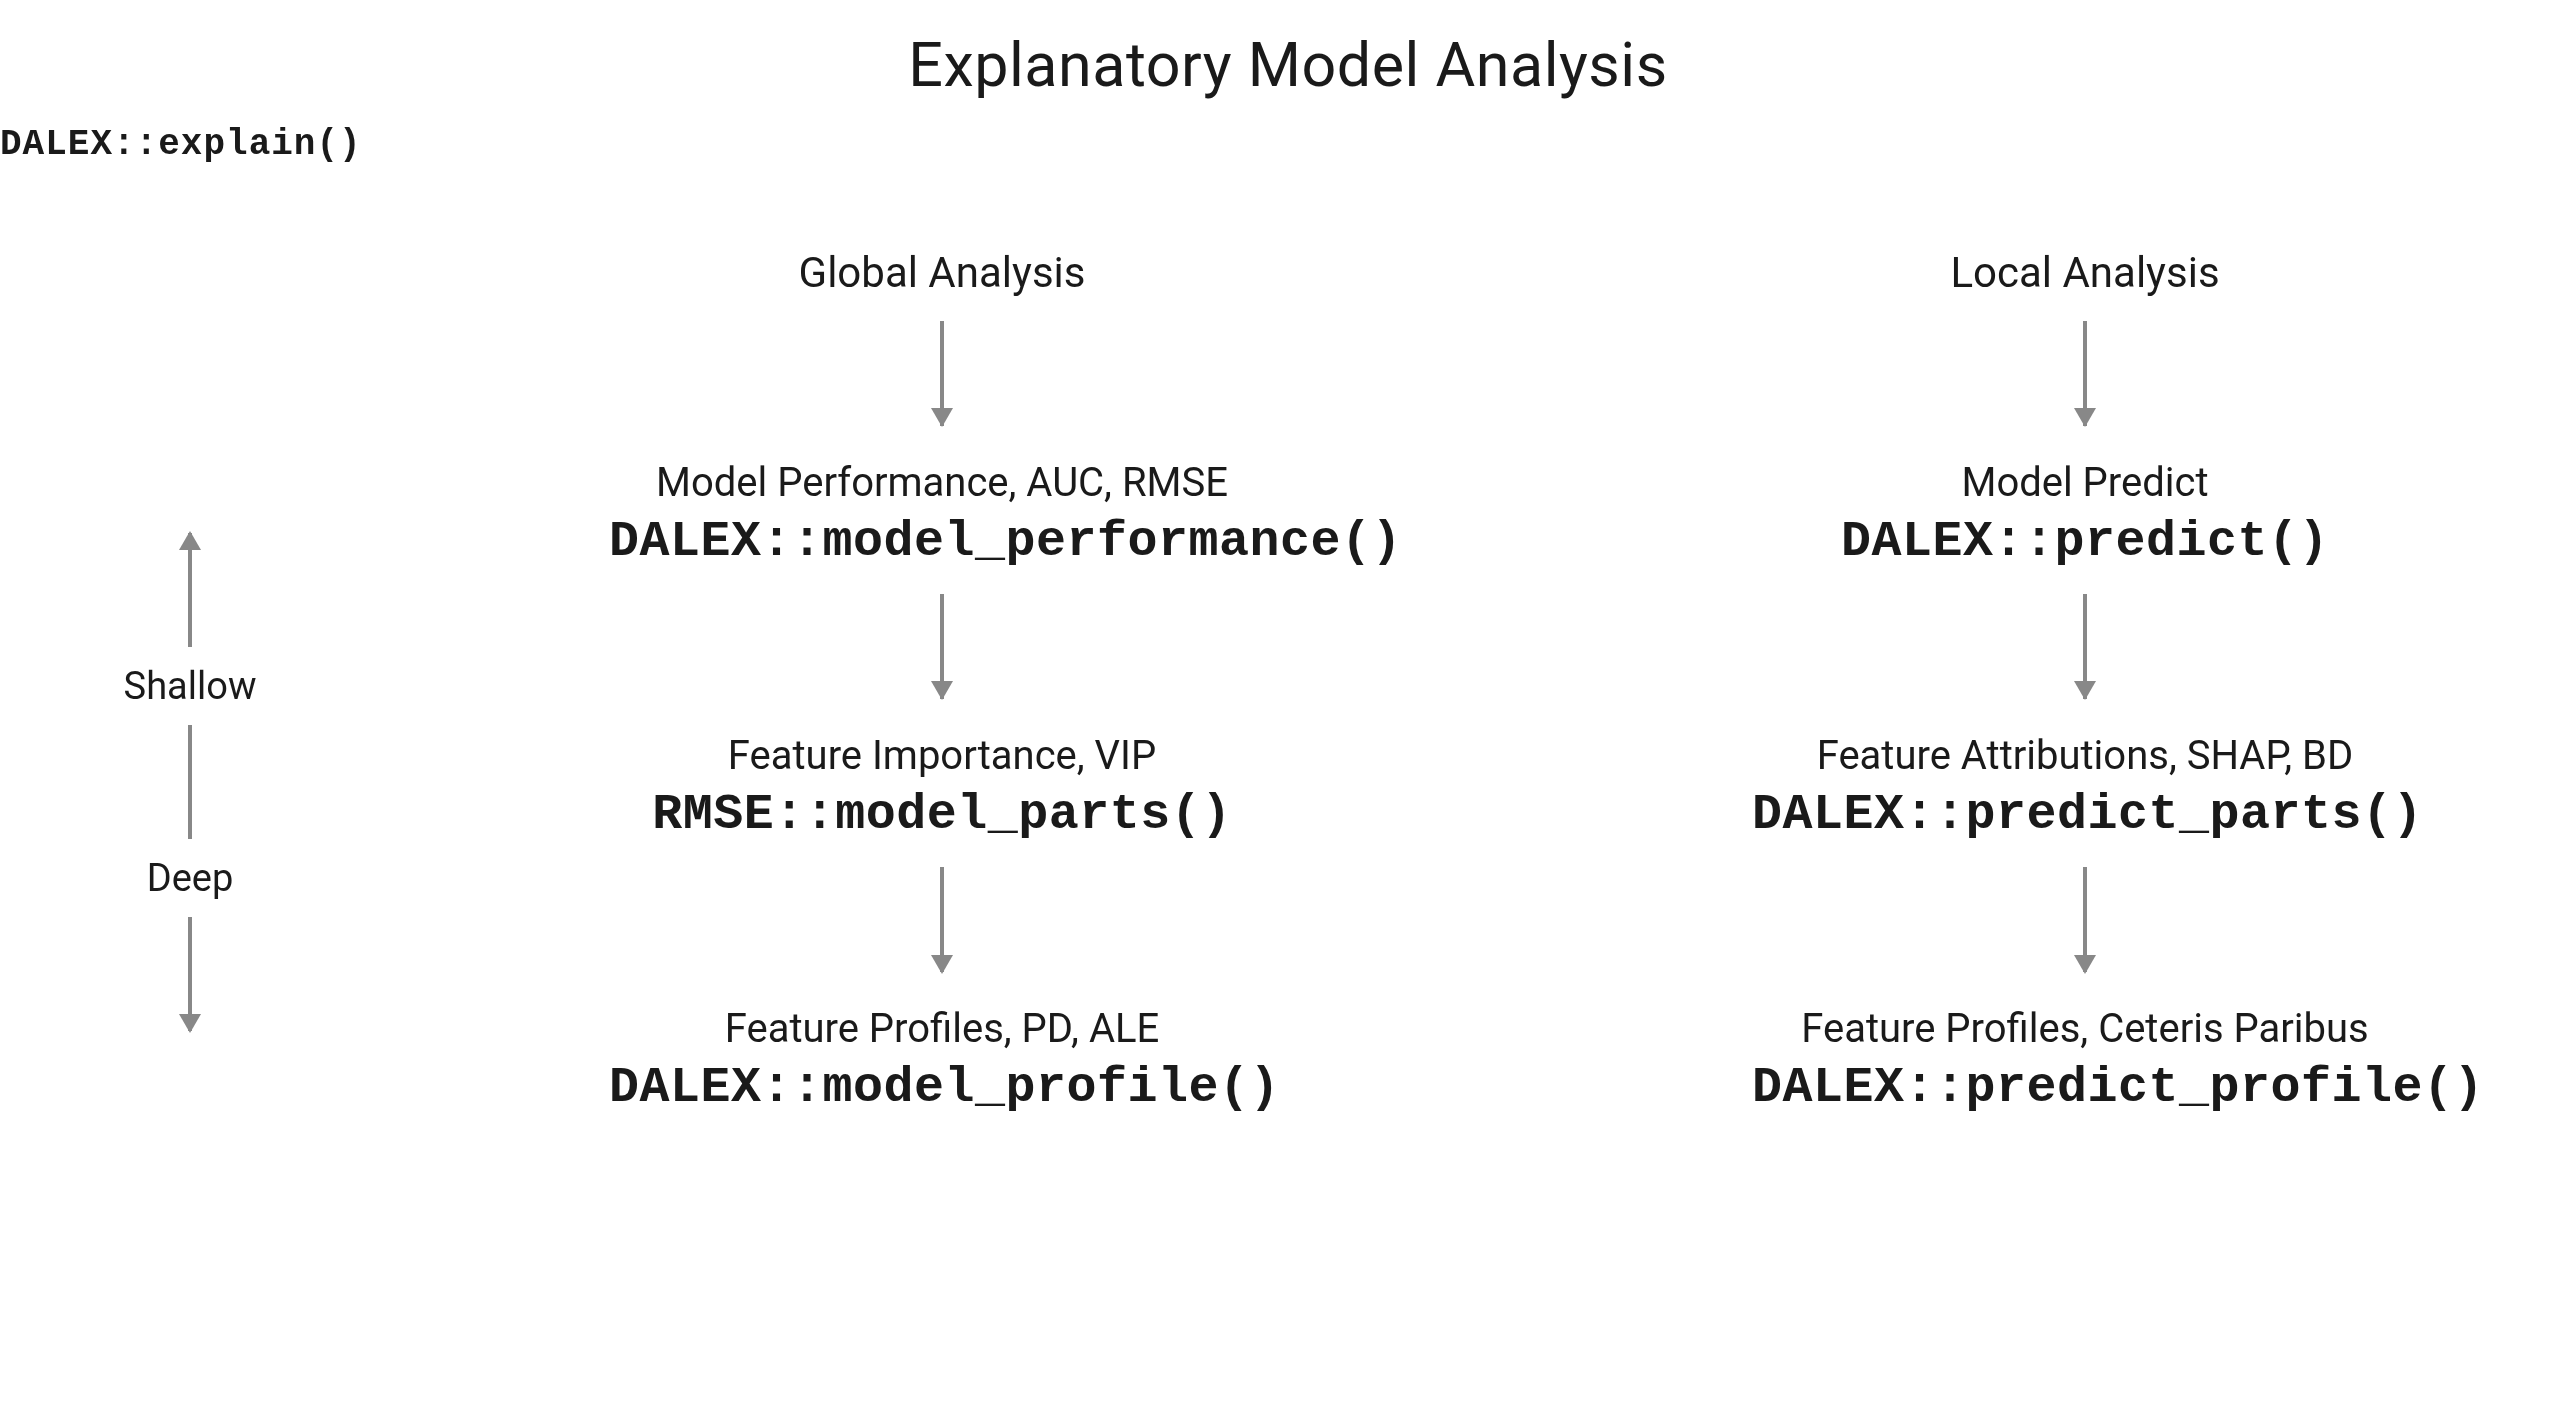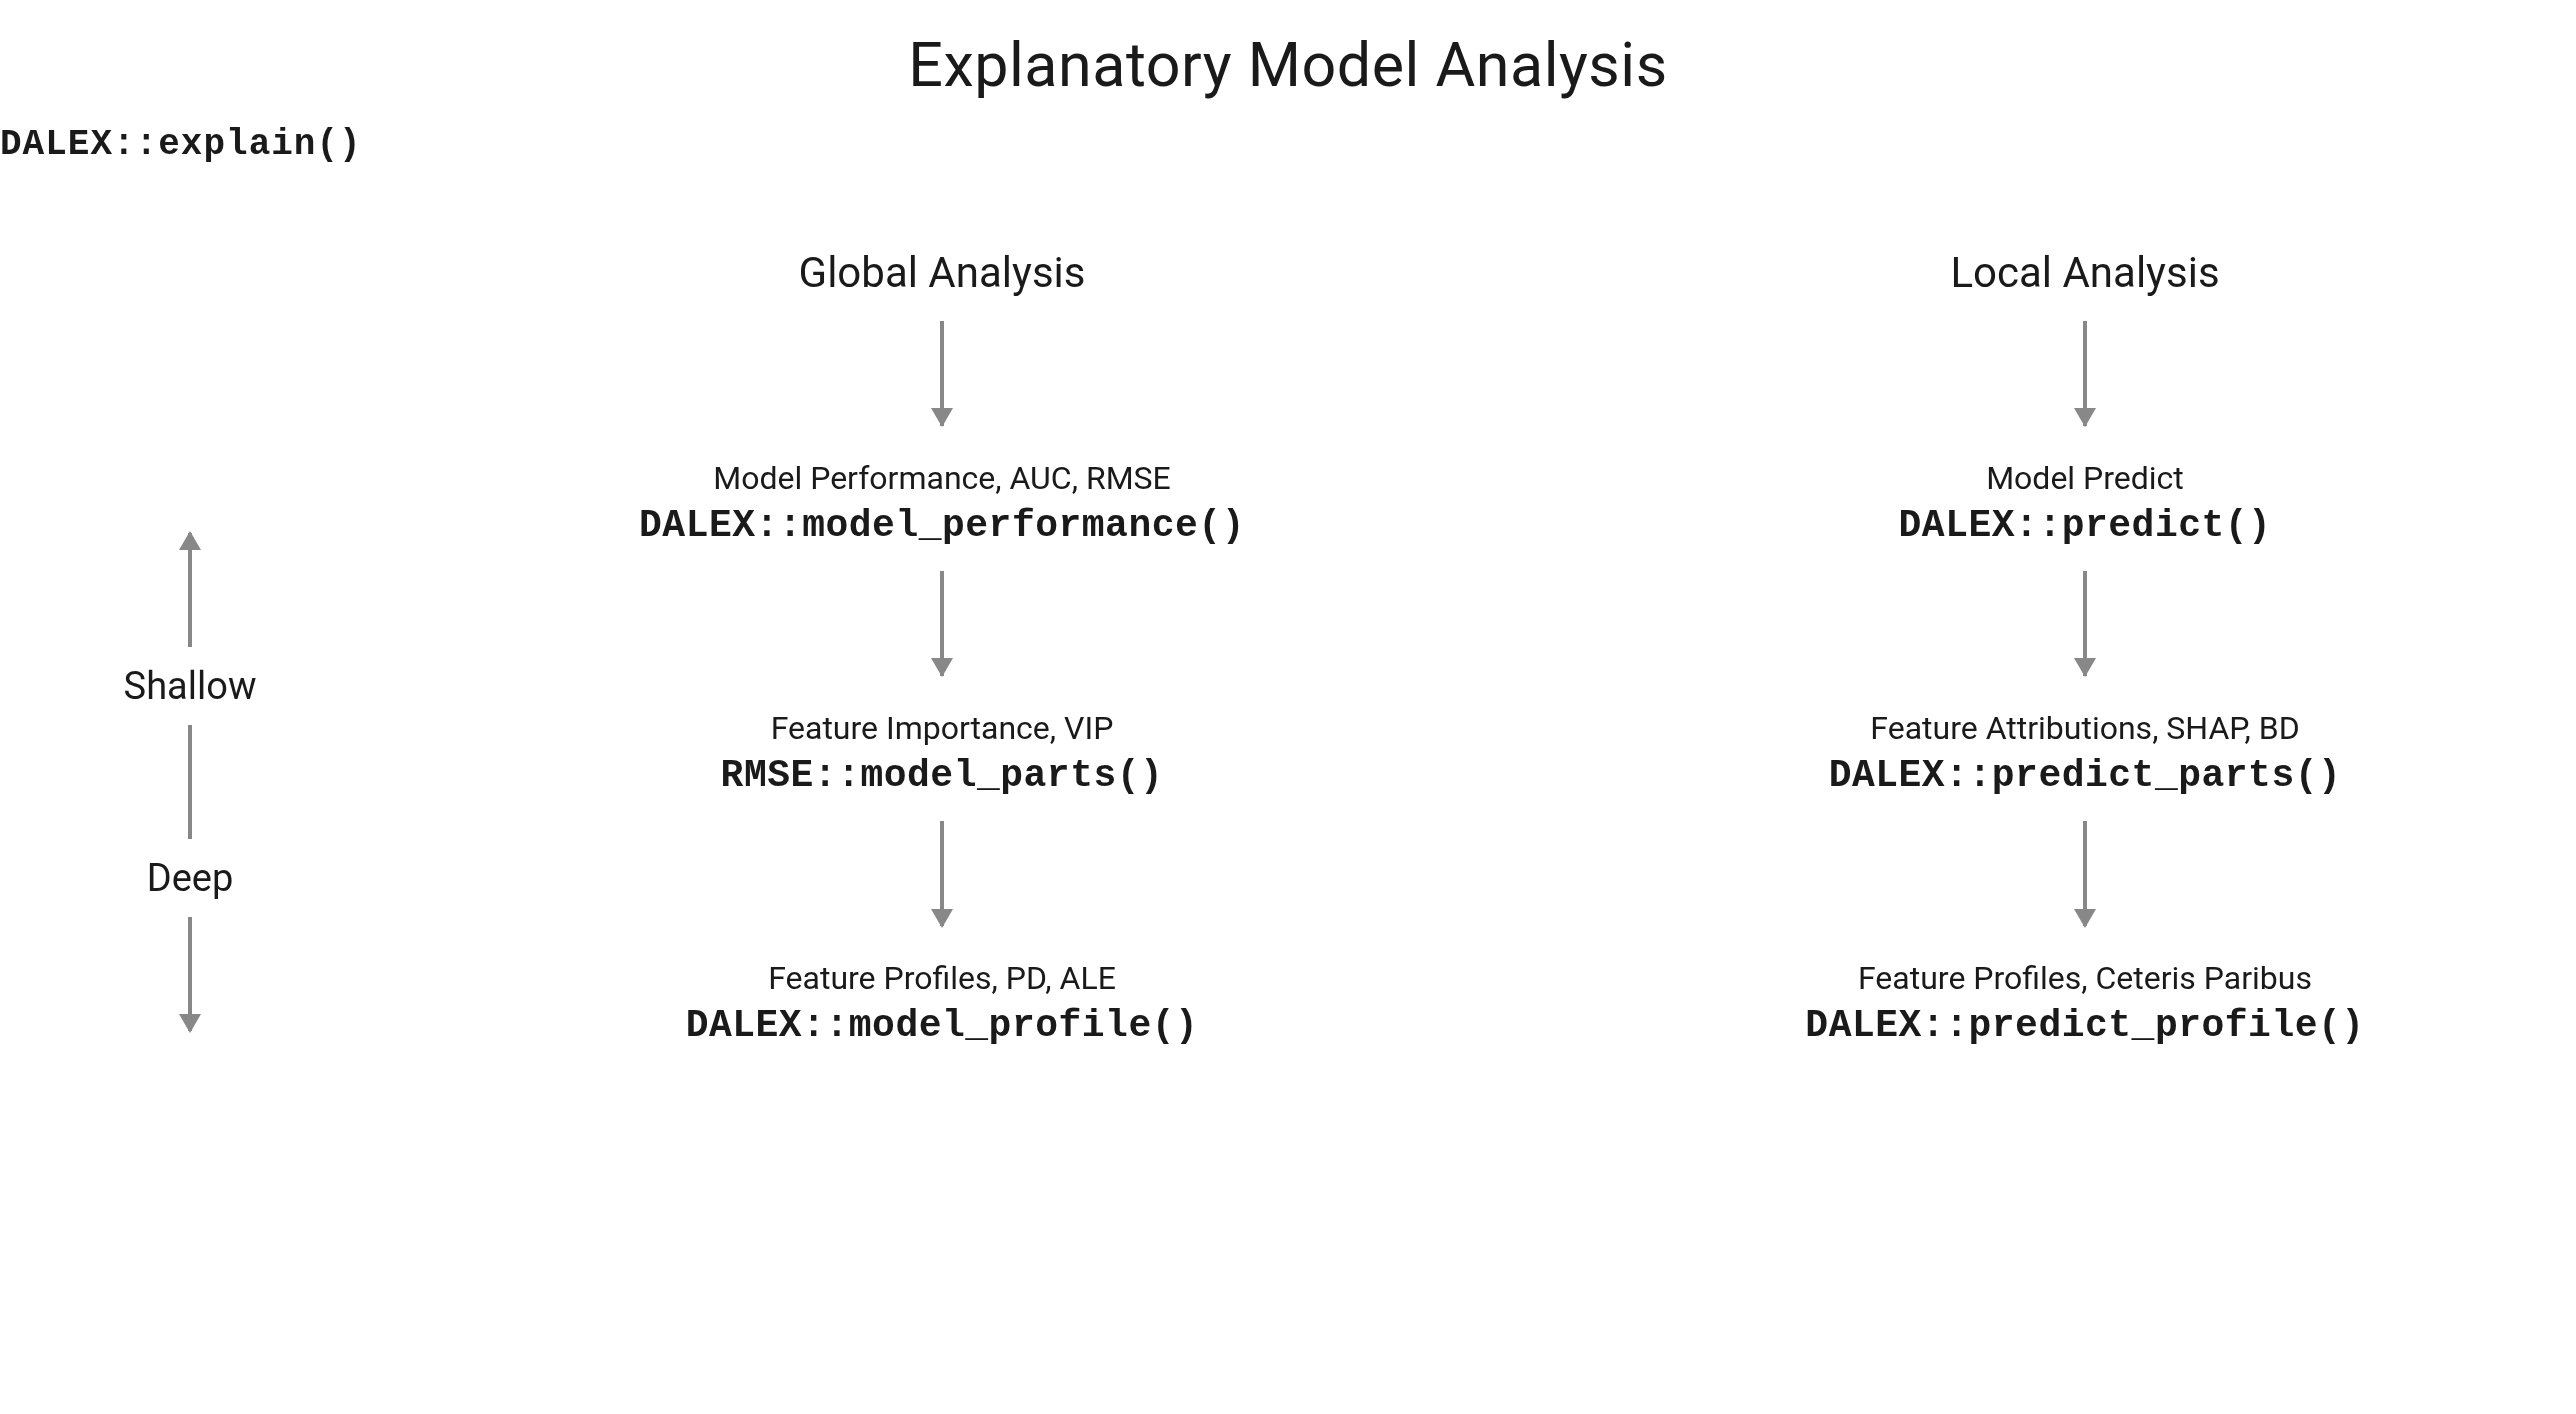--- a/index.html
+++ b/index.html
@@ -44,26 +44,26 @@
     .col-global { left: 609px; top: 248px; }
     .col-local { left: 1752px; top: 248px; }
     .col-heading {
       font-size: 42px;
       font-weight: 400;
     }
     .node {
       margin-top: 9.5px;
     }
     .node-label {
-      font-size: 32px;
+      font-size: 40px;
       font-weight: 400;
     }
     .node-code {
       font-family: ui-monospace, SFMono-Regular, Menlo, Monaco, Consolas, "Liberation Mono", "Courier New", monospace;
-      font-size: 38px;
+      font-size: 50px;
       font-weight: 600;
       margin-top: 7.6px;
       letter-spacing: 0.5px;
     }
     .vgap {
       height: 152px;
       display: flex;
       align-items: center;
       justify-content: center;
     }

